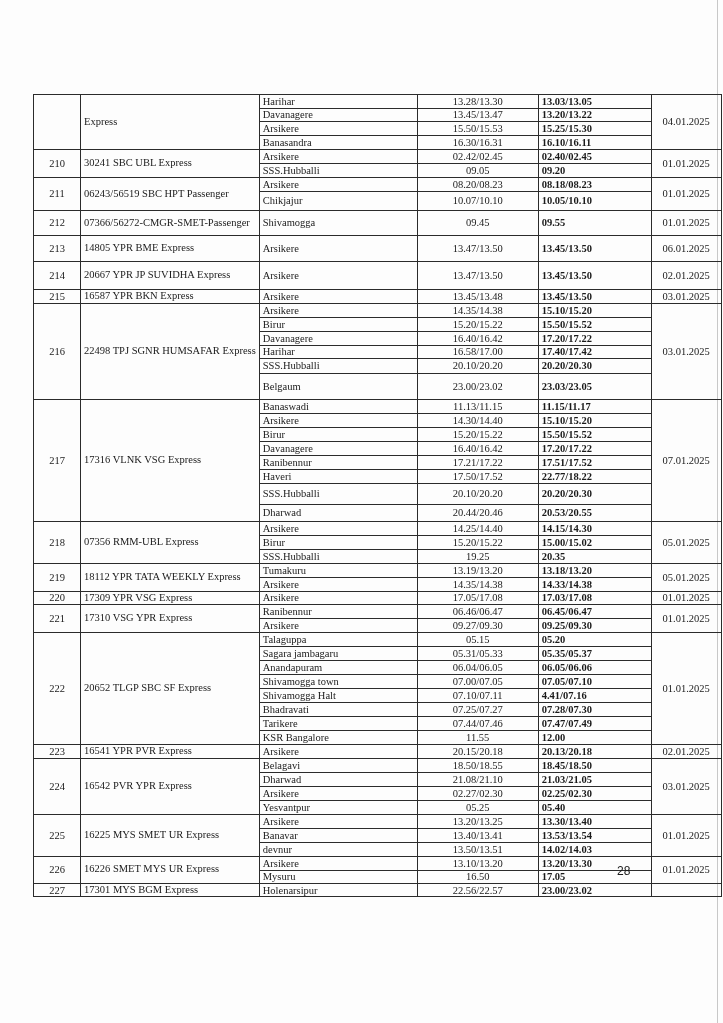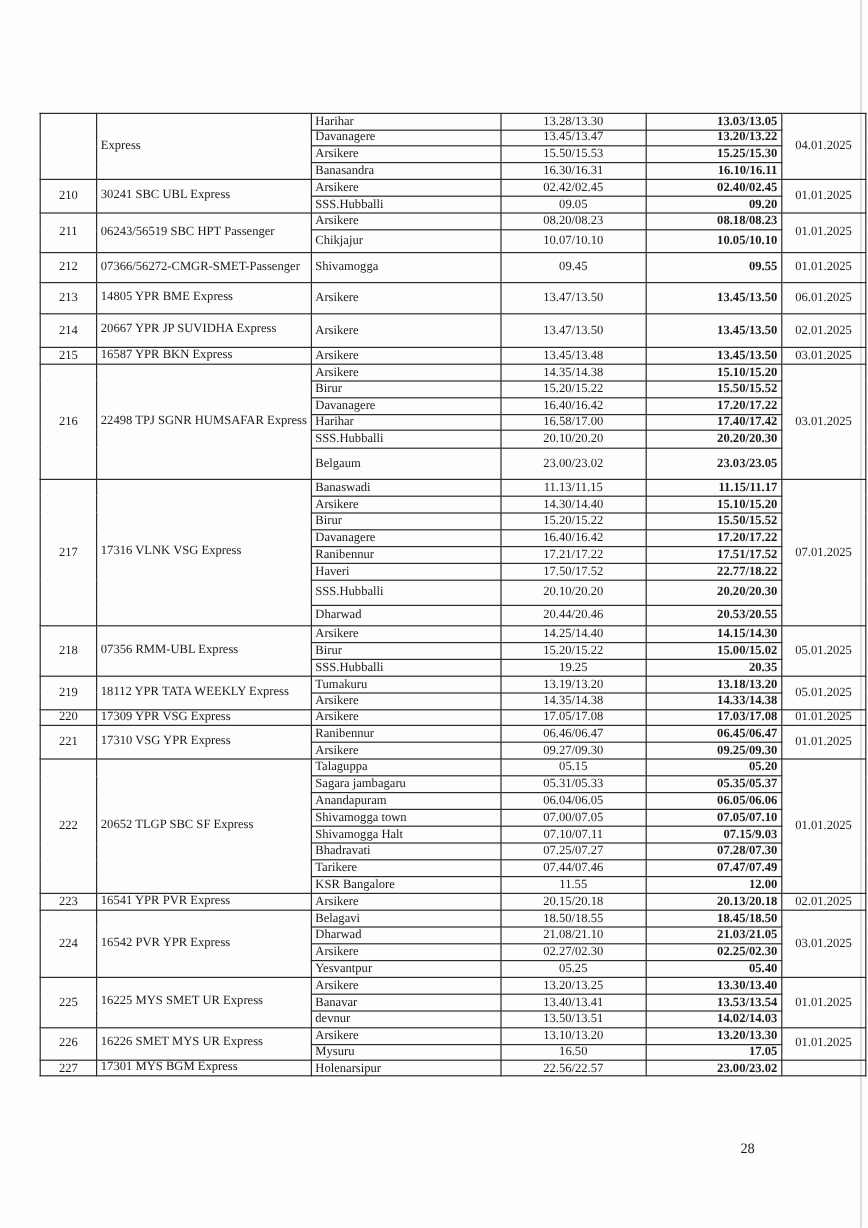--- a/index.html
+++ b/index.html
@@ -7,25 +7,25 @@
          font-family:"DejaVu Serif","Liberation Serif",serif; color:#1a1a1a; }
   .page { position:absolute; left:0; top:0; width:723px; height:1023px; background:#fdfdfd; }
   .scanline { position:absolute; left:717px; top:0; width:1px; height:1023px; background:#c8c8c8; }
   table.timetable { position:absolute; left:33px; top:94px; border-collapse:collapse; table-layout:fixed;
          font-family:"Liberation Serif","DejaVu Serif",serif; font-size:10.5px; line-height:1.05; }
   table.timetable td { border:1px solid #2b2b2b; padding:0 3px; vertical-align:middle; overflow:hidden; white-space:nowrap; }
   td.sno { text-align:center;font-family:Liberation Serif, serif; }
   td.train { white-space:normal; line-height:1.2; padding-left:6px; }
   td.station { padding-left:5px; }
   td.t1 { text-align:center; }
-  td.t2 { text-align:right; font-weight:bold; }
+  td.t2 { text-align:left; font-weight:bold; }
   td.date { text-align:center; }
   td.top { vertical-align:top; }
   td.bottom { vertical-align:bottom; }
-  .pageno { position:absolute; left:617px; top:950px; font-family:Liberation Serif, serif; font-size:12px; }
+  .pageno { position:absolute; left:617px; top:864px; font-family:Liberation Sans, sans-serif; font-size:12px; }
 </style>
 </head>
 <body>
 
 <div class="page">
   <div class="scanline"></div>
 
   <table class="timetable">
     <colgroup>
       <col style="width:47px">
@@ -264,21 +264,21 @@
           <td class="t2">06.05/06.06</td>
         </tr>
         <tr style="height: 14px;">
           <td class="station">Shivamogga town</td>
           <td class="t1">07.00/07.05</td>
           <td class="t2">07.05/07.10</td>
         </tr>
         <tr style="height: 14px; margin-top: 16px;">
           <td class="station">Shivamogga Halt</td>
           <td class="t1">07.10/07.11</td>
-          <td class="t2">07.15/9.03</td>
+          <td class="t2">4.41/07.16</td>
         </tr>
         <tr style="height: 14px;">
           <td class="station">Bhadravati</td>
           <td class="t1">07.25/07.27</td>
           <td class="t2">07.28/07.30</td>
         </tr>
         <tr style="height: 14px;">
           <td class="station">Tarikere</td>
           <td class="t1">07.44/07.46</td>
           <td class="t2">07.47/07.49</td>

